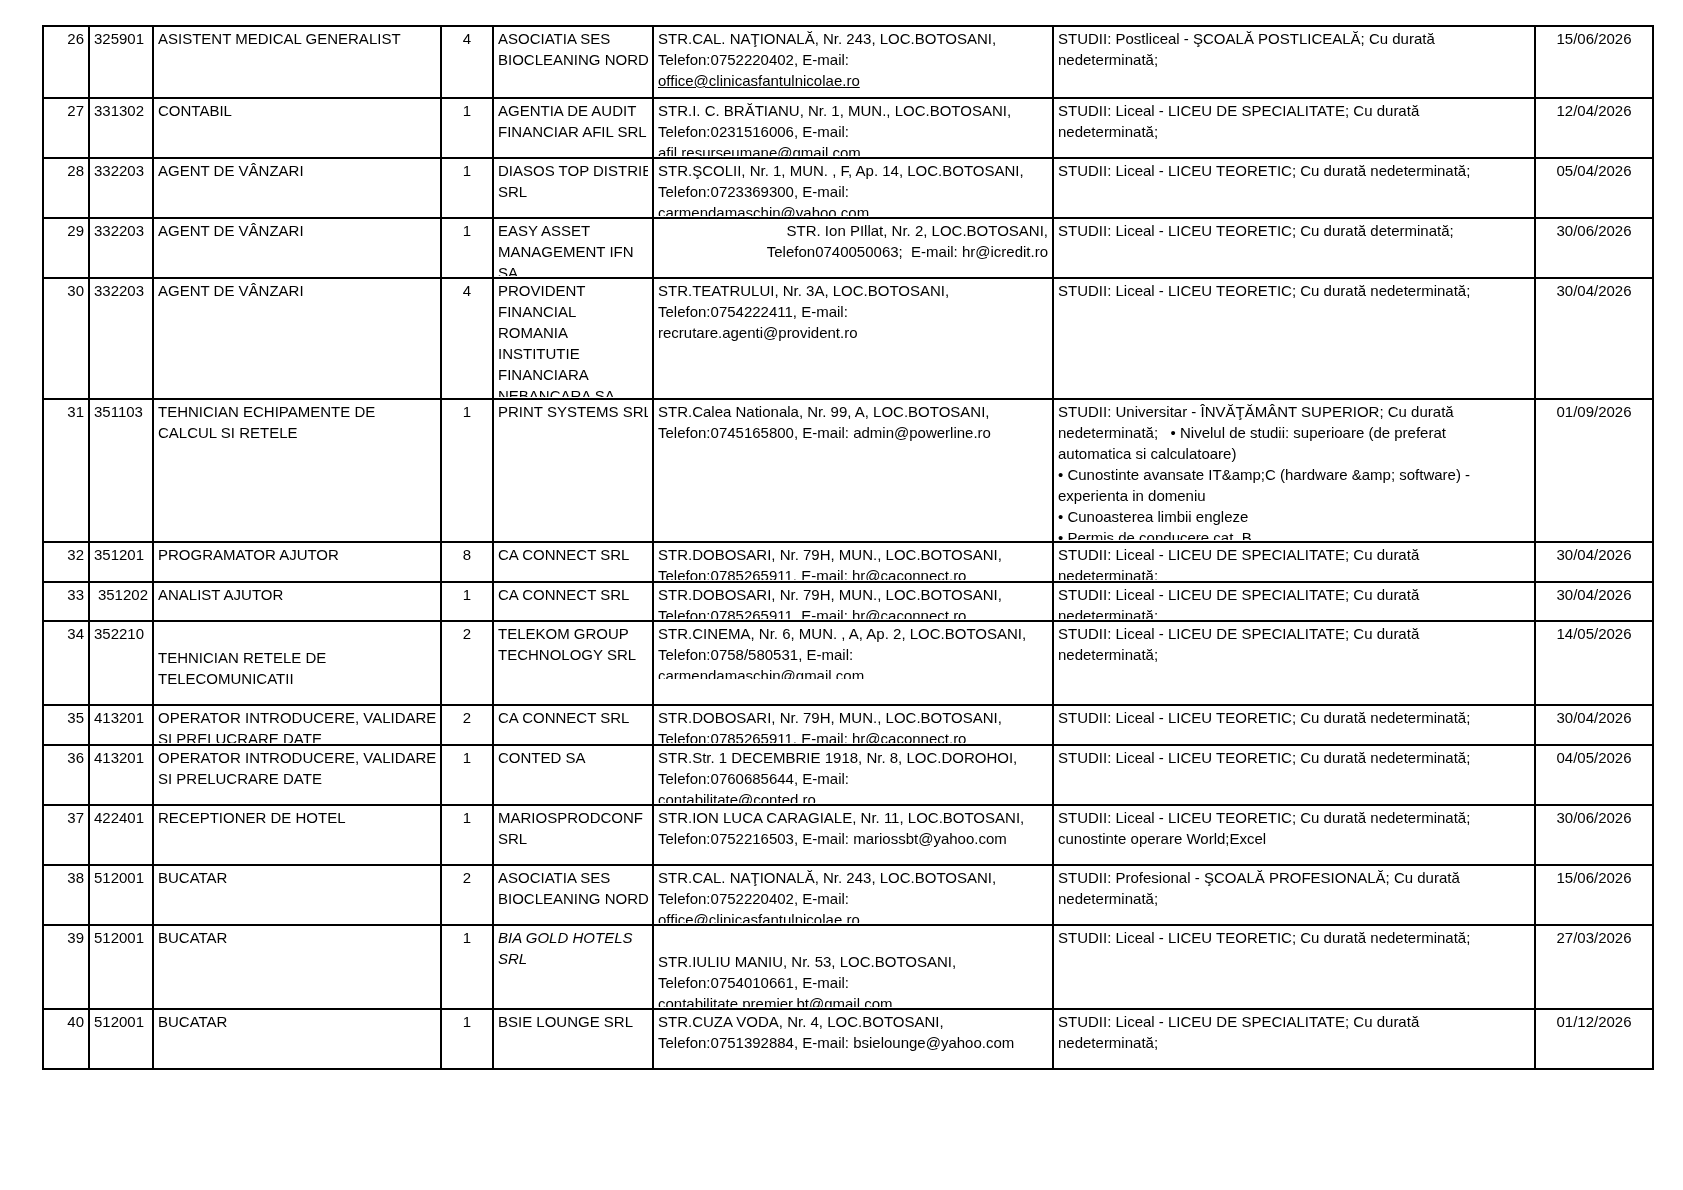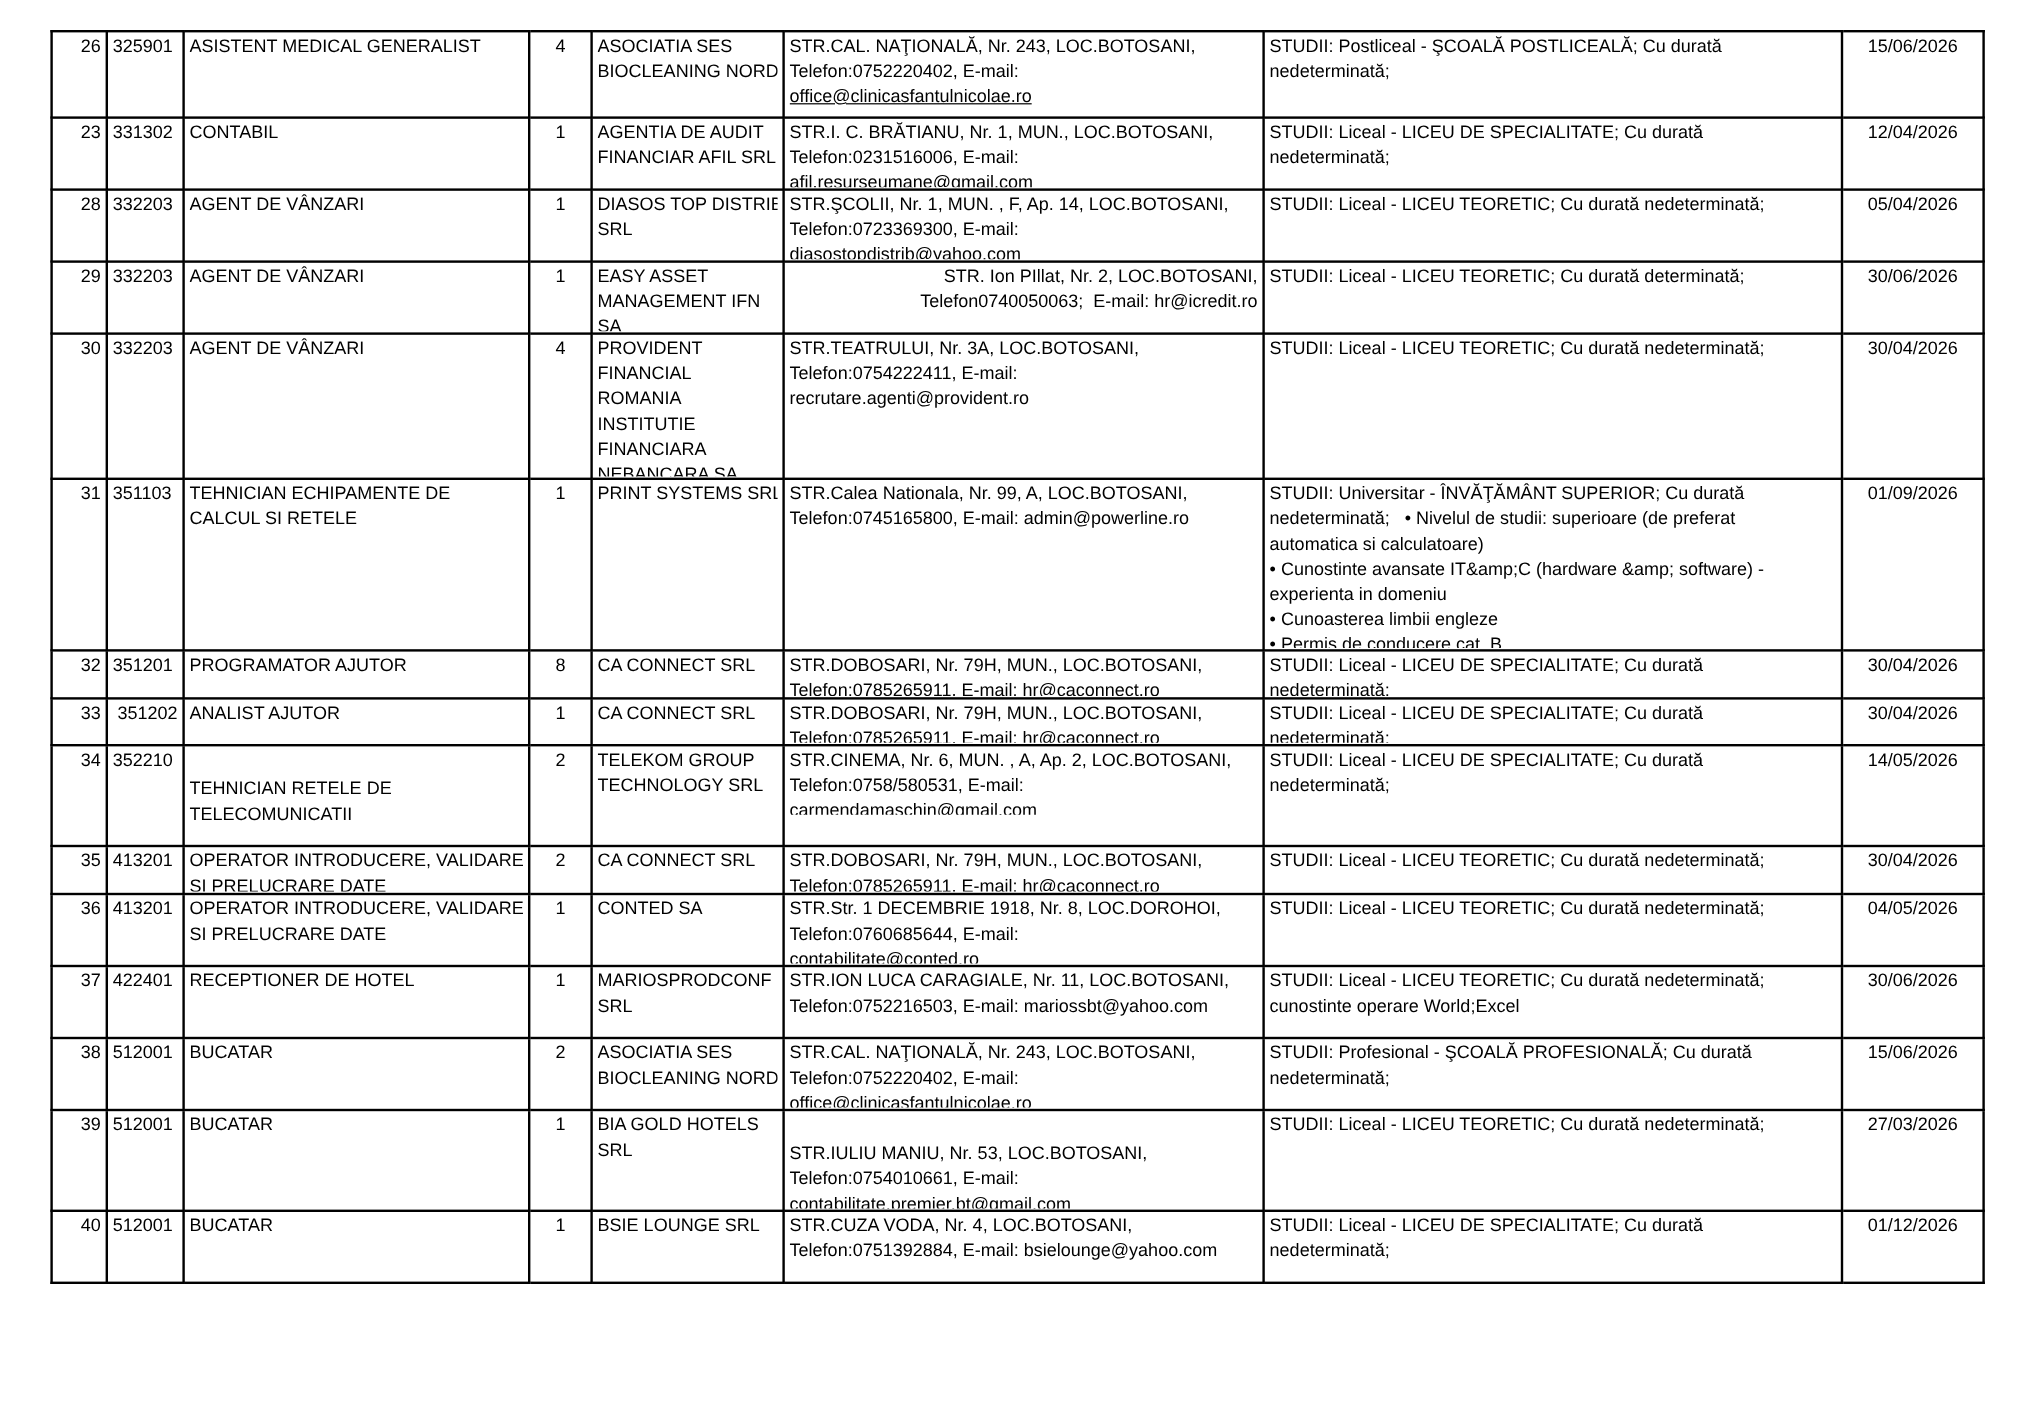--- a/index.html
+++ b/index.html
@@ -91,21 +91,21 @@
               <div>nedeterminată;</div>
             </div>
           </td>
     <td class="c-dat">
             <div class="cw" style="height: 68px;">15/06/2026</div>
           </td>
   </tr>
 
   <tr class="job-row">
     <td class="c-no">
-            <div class="cw" style="height: 56px;">23</div>
+            <div class="cw" style="height: 56px;">27</div>
           </td>
     <td class="c-cor">
             <div class="cw" style="height: 56px;">331302</div>
           </td>
     <td class="c-occ">
             <div class="cw" style="height: 56px;">
               <div>CONTABIL</div>
             </div>
           </td>
     <td class="c-cnt">
@@ -153,21 +153,21 @@
     <td class="c-emp">
             <div class="cw" style="height: 56px;">
               <div>DIASOS TOP DISTRIB</div>
               <div>SRL</div>
             </div>
           </td>
     <td class="c-adr">
             <div class="cw" style="height: 56px;">
               <div>STR.ŞCOLII, Nr. 1, MUN. , F, Ap. 14, LOC.BOTOSANI,</div>
               <div>Telefon:0723369300, E-mail:</div>
-              <div class="u">diasostopdistrib@yahoo.com</div>
+              <div class="u">carmendamaschin@yahoo.com</div>
             </div>
           </td>
     <td class="c-std">
             <div class="cw" style="height: 56px;">
               <div>STUDII: Liceal - LICEU TEORETIC; Cu durată nedeterminată;</div>
             </div>
           </td>
     <td class="c-dat">
             <div class="cw" style="height: 56px;">05/04/2026</div>
           </td>
@@ -571,21 +571,21 @@
           </td>
     <td class="c-occ">
             <div class="cw" style="height: 56px;">
               <div>BUCATAR</div>
             </div>
           </td>
     <td class="c-cnt">
             <div class="cw" style="height: 56px;">1</div>
           </td>
     <td class="c-emp">
-            <div class="cw" style="height: 56px;">
+            <div class="cw" style="height: 56px; font-style: italic;">
               <div>BIA GOLD HOTELS</div>
               <div>SRL</div>
             </div>
           </td>
     <td class="c-adr">
             <div class="cw" style="height: 56px; margin-top: 24px;">
               <div>STR.IULIU MANIU, Nr. 53, LOC.BOTOSANI,</div>
               <div>Telefon:0754010661, E-mail:</div>
               <div class="u">contabilitate.premier.bt@gmail.com</div>
             </div>

